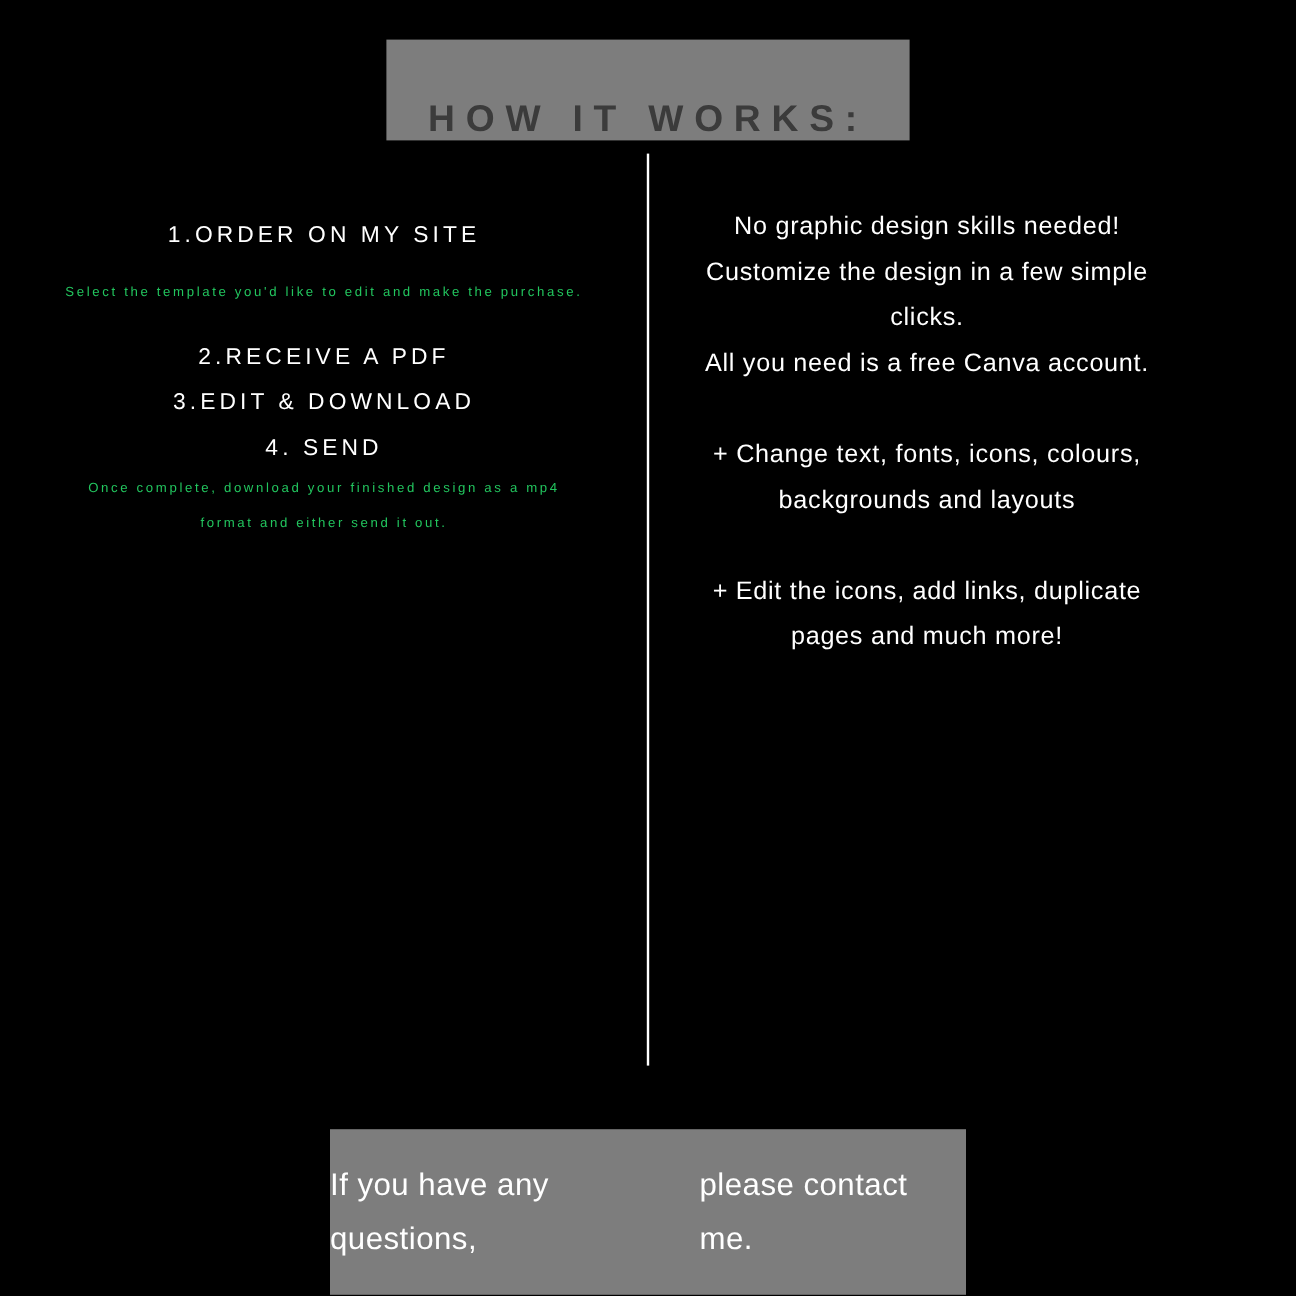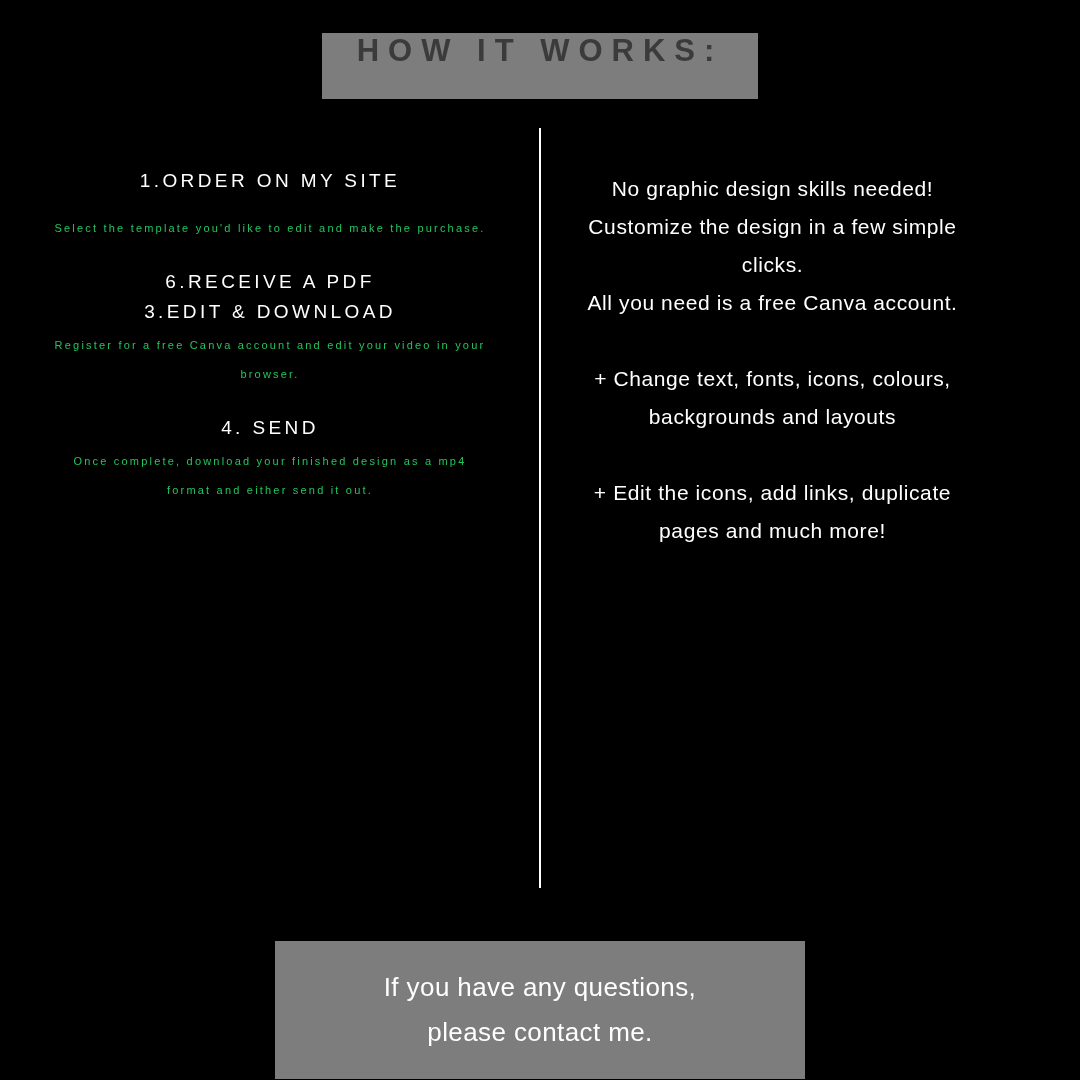--- a/index.html
+++ b/index.html
@@ -15,24 +15,24 @@
     color: #ffffff;
     position: relative;
   }
 
   
   .header-banner {
     position: absolute;
     left: 322px;
     top: 33px;
     width: 436px;
-    height: 66px;
+    height: 84px;
     background: #7d7d7d;
     display: flex;
-    align-items: flex-start;
+    align-items: flex-end;
     justify-content: center;
   }
   .header-title {
     font-size: 31px;
     font-weight: bold;
     letter-spacing: 9px;
     color: #3b3b3b;
     white-space: nowrap;
   }
 
@@ -62,21 +62,21 @@
     font-weight: normal;
   }
   .step-body {
     font-size: 11px;
     letter-spacing: 2.2px;
     line-height: 29px;
     color: #22c55e;
     margin: 0 0 28px 0;
     padding: 0 10px;
   }
-  .step-block { margin-bottom: 6px; }
+  .step-block { margin-bottom: 6px; margin-top: 16px; }
   .step-block.tight .step-title { margin-bottom: 8px; }
 
   
   .right-col {
     position: absolute;
     left: 575px;
     top: 170px;
     width: 395px;
     text-align: center;
   }
@@ -91,21 +91,21 @@
 
   
   .footer-banner {
     position: absolute;
     left: 275px;
     top: 941px;
     width: 530px;
     height: 138px;
     background: #7d7d7d;
     display: flex;
-    flex-direction: column;
+    flex-direction: row;
     align-items: center;
     justify-content: center;
   }
   .footer-line {
     font-size: 26px;
     line-height: 45px;
     color: #ffffff;
     letter-spacing: 0.4px;
   }
 </style>
@@ -117,25 +117,24 @@
 </div>
 
 <div class="divider"></div>
 
 <div class="left-col">
   <div class="step-block">
     <p class="step-title">1.ORDER ON MY SITE</p>
     <p class="step-body">Select the template you'd like to edit and make the purchase.</p>
   </div>
   <div class="step-block tight">
-    <p class="step-title">6.RECEIVE A PDF</p>
+    <p class="step-title">2.RECEIVE A PDF</p>
   </div>
   <div class="step-block tight">
     <p class="step-title">3.EDIT &amp; DOWNLOAD</p>
-    <p class="step-body">Register for a free Canva account and  edit your video in your browser.</p>
   </div>
   <div class="step-block tight">
     <p class="step-title">4.   SEND</p>
     <p class="step-body">Once complete, download your finished design as a mp4 format and either send it out.</p>
   </div>
 </div>
 
 <div class="right-col">
   <p class="right-para">No graphic design skills needed!<br>Customize the design in a few simple clicks.<br>All you need is a free Canva account.</p>
   <p class="right-para">+ Change text, fonts, icons, colours, backgrounds and layouts</p>

